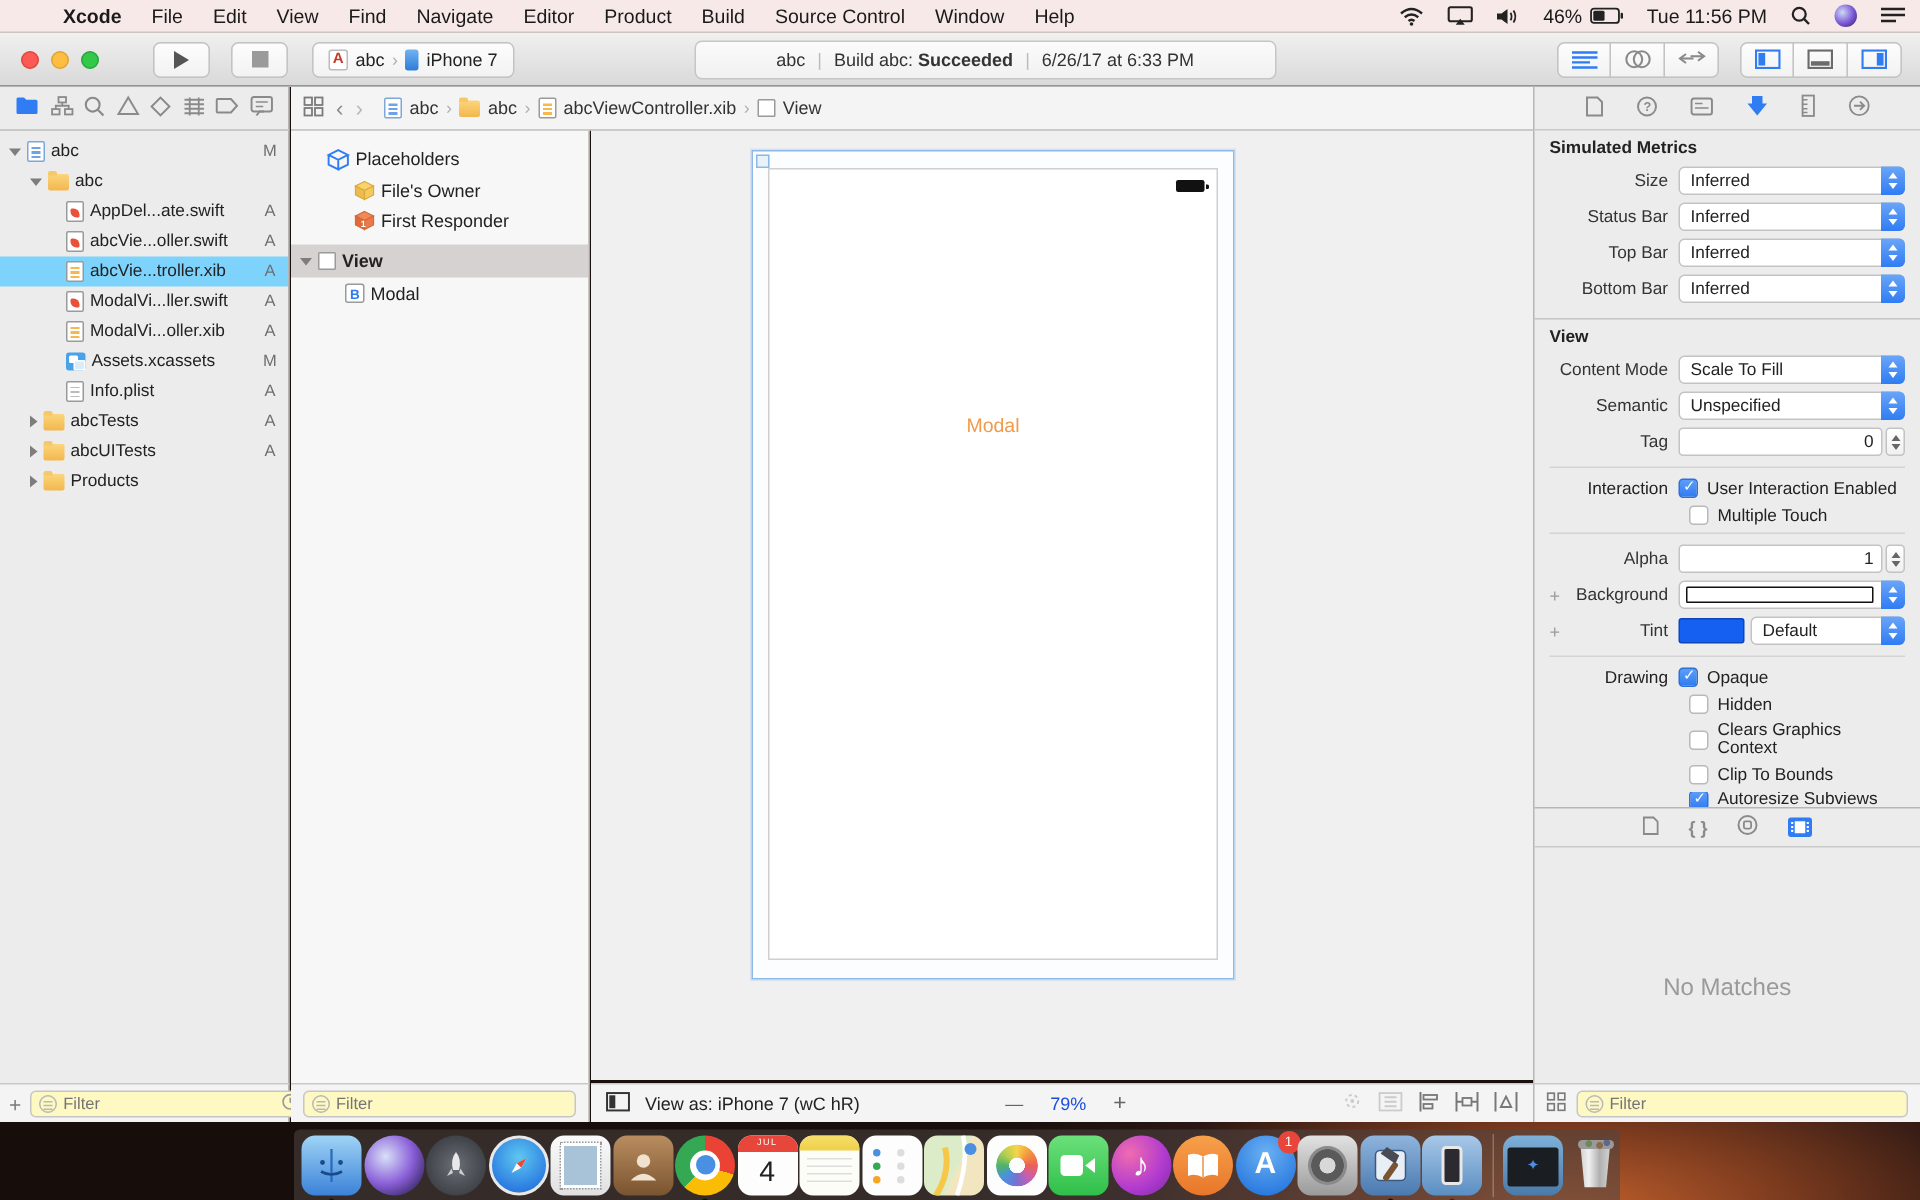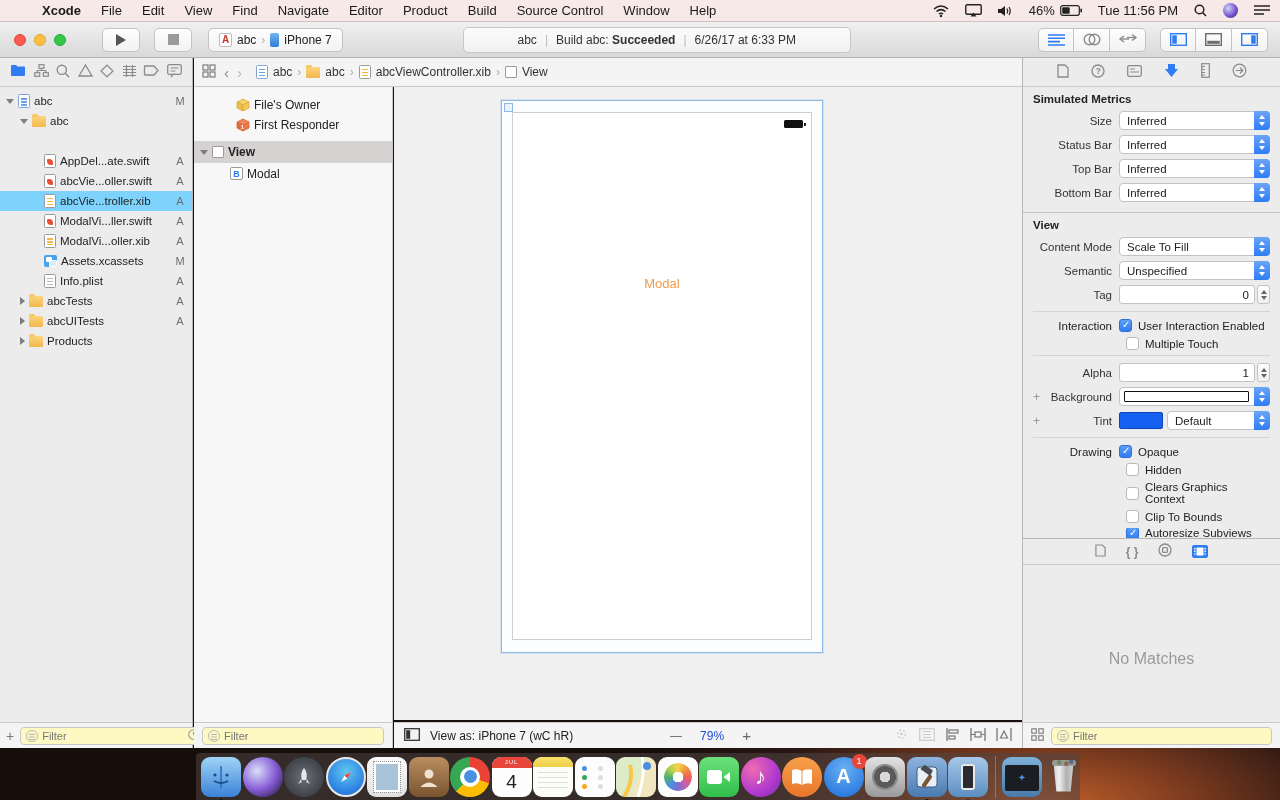--- a/index.html
+++ b/index.html
@@ -303,21 +303,21 @@
         <span class="icon-proj"></span>
       <span class="lbl">abc</span>
         <span class="badge">M</span>
     </div>
     <div class="row" style="padding-left:20px;">
       <span class="tri-d"></span>
         <span class="icon-folder"></span>
       <span class="lbl">abc</span>
         <span class="badge"></span>
     </div>
-    <div class="row" style="padding-left:44px;margin-top:20px;">
+    <div class="row" style="padding-left:44px;">
       <span class="icon-page swift"></span>
       <span class="lbl">AppDel...ate.swift</span>
         <span class="badge">A</span>
     </div>
     <div class="row" style="padding-left:44px;">
       <span class="icon-page swift"></span>
       <span class="lbl">abcVie...oller.swift</span>
         <span class="badge">A</span>
     </div>
     <div class="row sel" style="padding-left:44px;">
@@ -385,20 +385,26 @@
     <span class="icon-page xib"></span>
     <span>abcViewController.xib</span>
     <span class="chev">›</span>
     <span class="icon-viewsq"></span>
     <span>View</span>
   </span>
 </div>
 
 <div id="outline" class="abs">
   <div style="padding-top:8px;">
+    <div class="row" style="height:22px;padding-left:24px;font-size:12px;">
+      <svg width="15" height="15" viewBox="0 0 14 14">
+          <path d="M7 1 L13 4 L7 7 L1 4 Z M1 4 V10 L7 13 V7 M13 4 V10 L7 13" fill="none" stroke="#2f7cf3" stroke-width="1.2"></path>
+        </svg>
+      <span class="lbl">Placeholders</span>
+    </div>
     <div class="row" style="height:20px;padding-left:42px;font-size:12px;">
       <svg width="14" height="14" viewBox="0 0 14 14">
           <path d="M7 1 L13 4 L7 7 L1 4 Z" fill="#f8d36d" stroke="#d9a93c" stroke-width=".8"></path>
           <path d="M1 4 L7 7 V13 L1 10 Z" fill="#edbc4e" stroke="#d9a93c" stroke-width=".8"></path>
           <path d="M13 4 L7 7 V13 L13 10 Z" fill="#f6c95f" stroke="#d9a93c" stroke-width=".8"></path>
         </svg>
       <span class="lbl">File's Owner</span>
     </div>
     <div class="row" style="height:20px;padding-left:42px;font-size:12px;">
       <svg width="14" height="14" viewBox="0 0 14 14">

